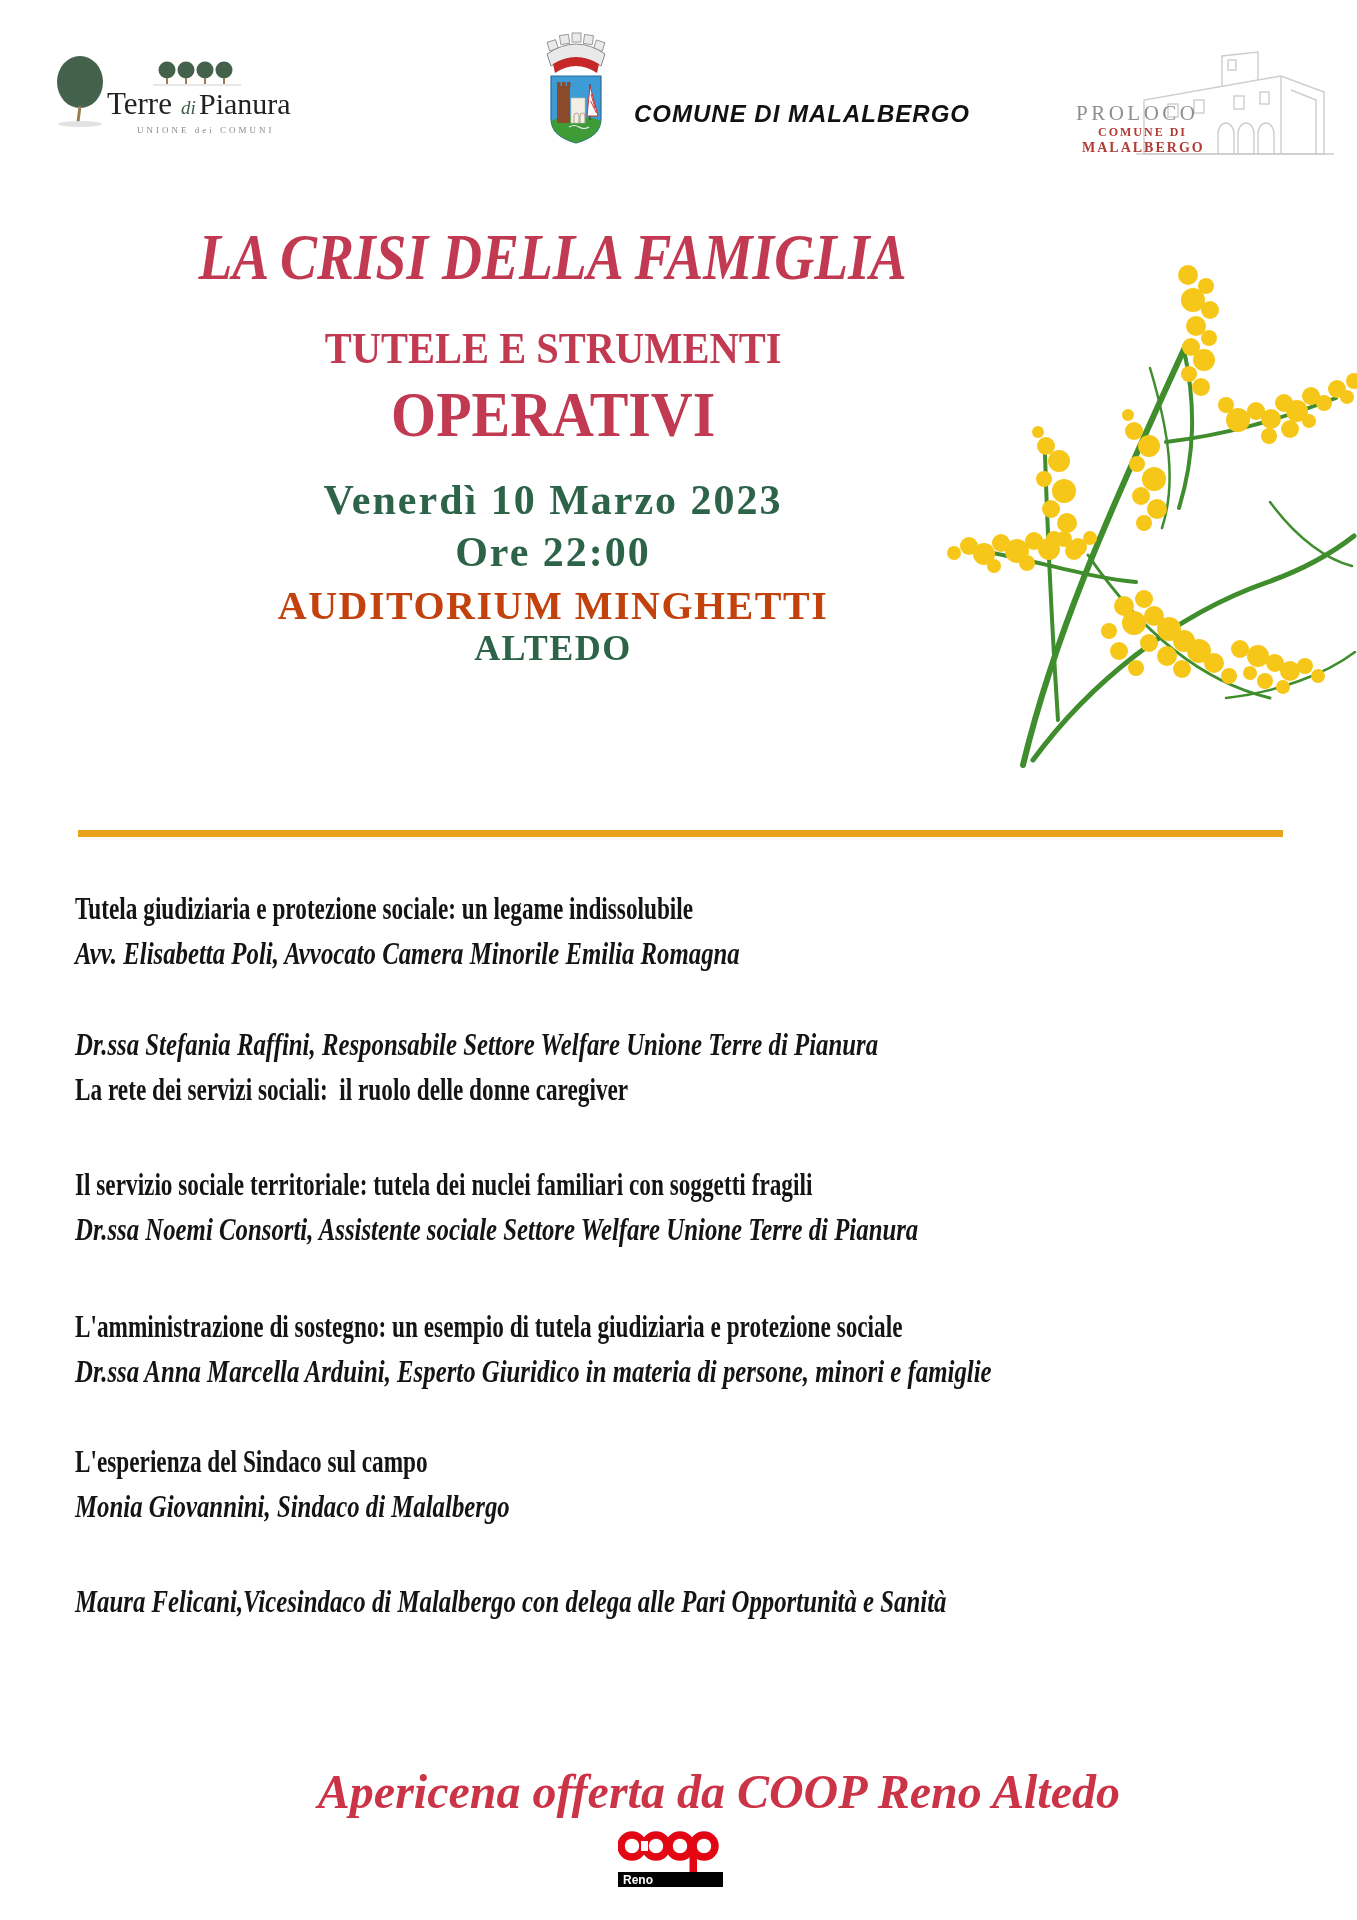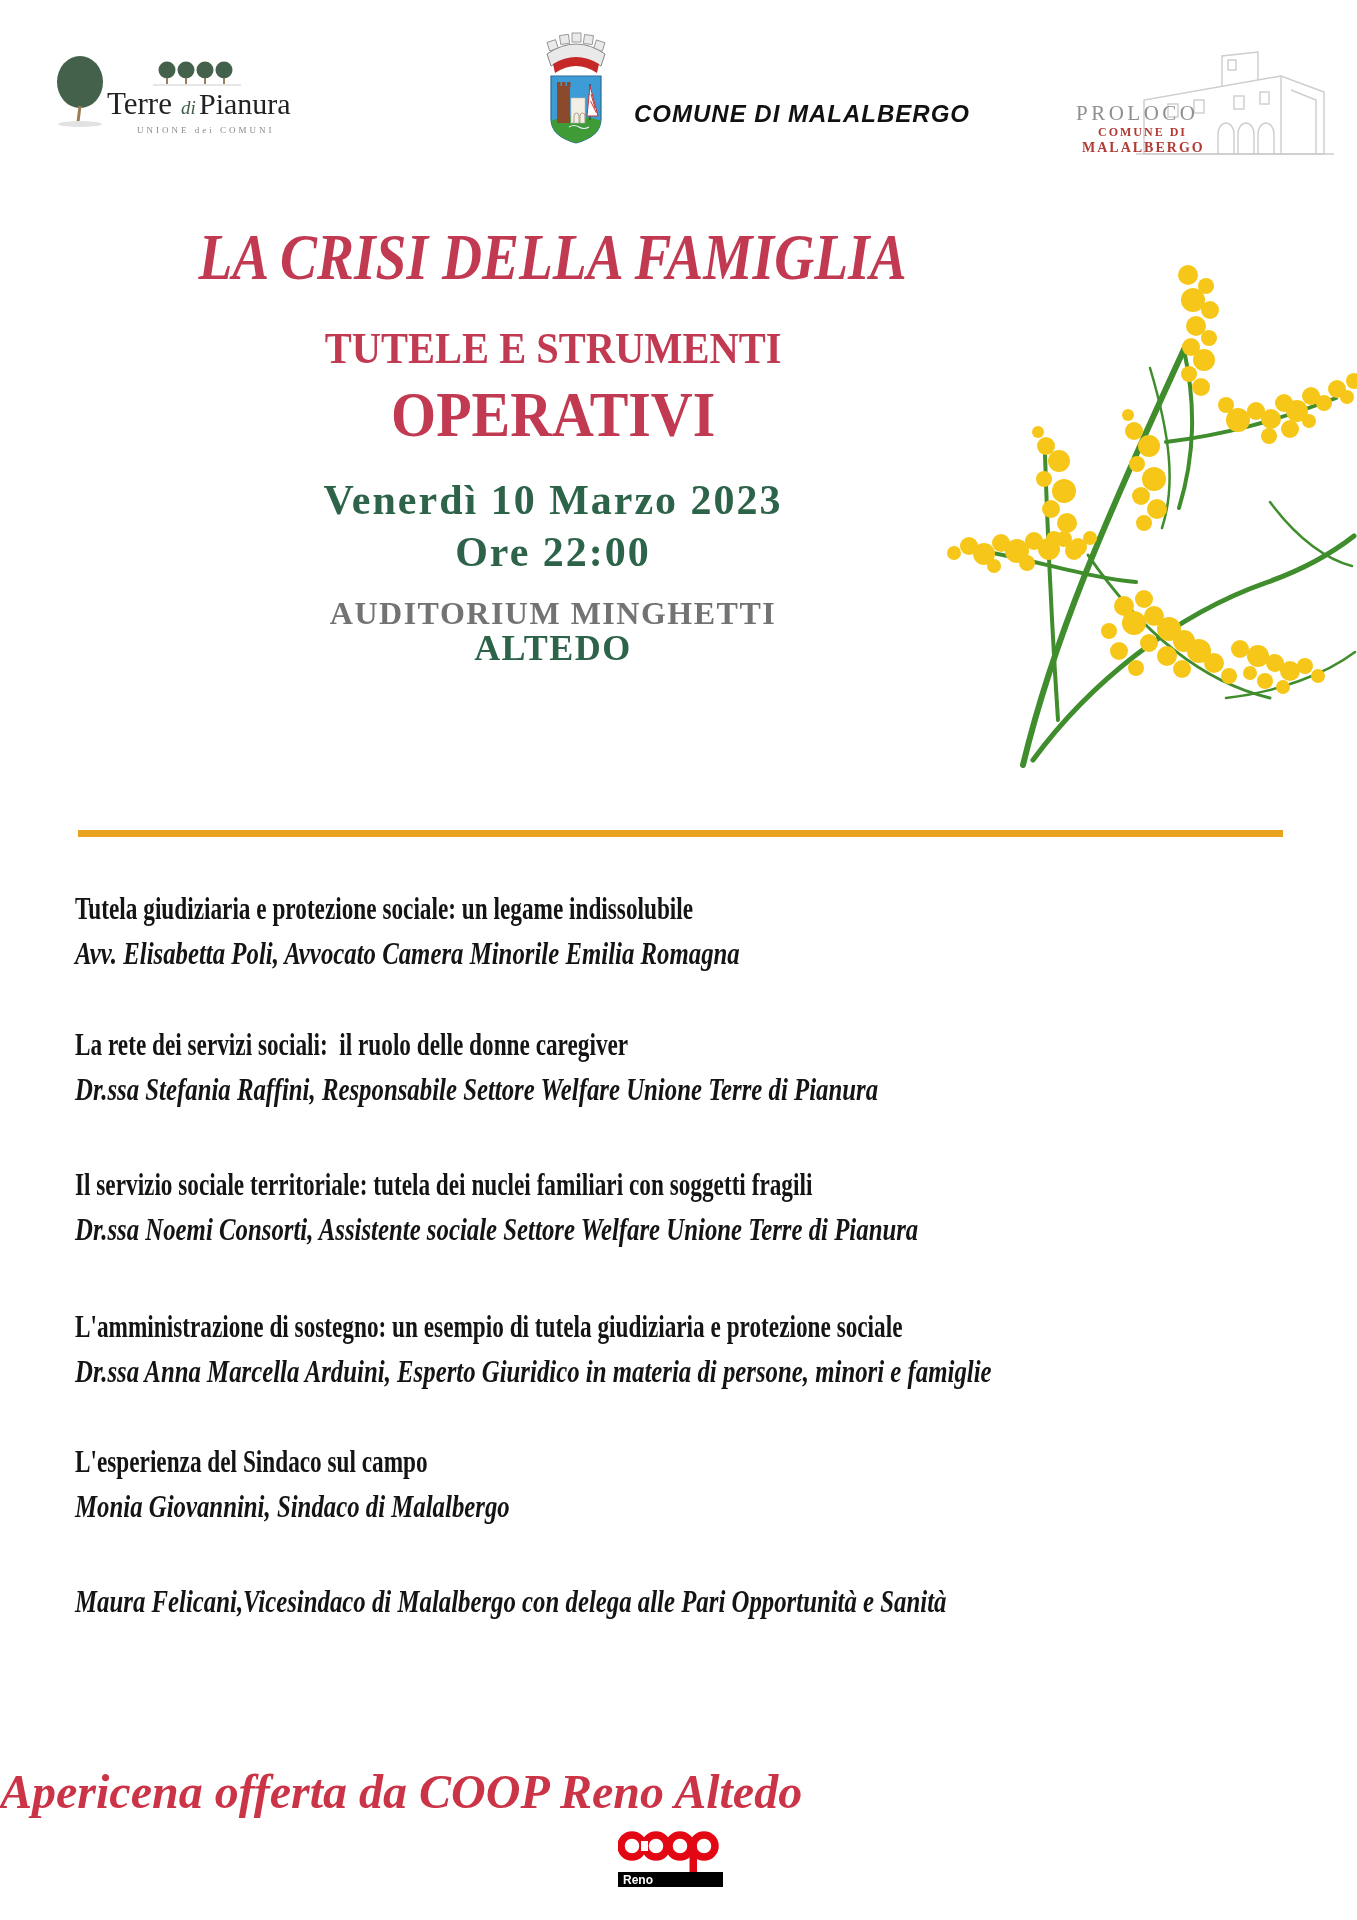--- a/index.html
+++ b/index.html
@@ -24,38 +24,38 @@
   
   .hl{position:absolute;left:0;width:1106px;text-align:center;font-weight:bold;line-height:1.05;}
   .hl .sc{display:inline-block;white-space:pre;}
   .title-main{top:222px;font-size:66px;color:#C23A52;font-style:italic;}
   .title-main .sc{transform:scaleX(0.84);transform-origin:50% 50%;}
   .sub1{top:326px;font-size:44px;color:#C23A52;}
   .sub2{top:382px;font-size:63px;color:#C23A52;}
   .sub1 .sc,.sub2 .sc{transform:scaleX(0.92);transform-origin:50% 50%;}
   .date-line{top:478px;font-size:42px;color:#2D6449;letter-spacing:2px;}
   .time-line{top:530px;font-size:42px;color:#2D6449;letter-spacing:2px;}
-  .venue1{top:597px;font-size:32px;color:#737373;letter-spacing:1.5px;}
+  .venue1{top:585px;font-size:40px;color:#c2410c;letter-spacing:1.5px;}
   .venue2{top:630px;font-size:36px;color:#2D6449;letter-spacing:1.5px;}
   
   .mimosa{position:absolute;left:938px;top:250px;width:420px;height:525px;}
   
   .divider{position:absolute;left:78px;top:830px;width:1205px;height:7px;background:#E8A21D;}
   
   .prog{position:absolute;left:75px;width:1260px;color:#141414;}
   .prog .line{height:45px;line-height:45px;font-size:31px;}
   .cond{display:inline-block;white-space:pre;font-weight:bold;
         transform:scaleX(0.75);transform-origin:0 50%;}
   .cond-i{display:inline-block;white-space:pre;font-weight:bold;font-style:italic;
         transform:scaleX(0.80);transform-origin:0 50%;}
   .p1{top:886px;} .p2{top:1022px;} .p3{top:1162px;}
   .p4{top:1304px;} .p5{top:1439px;} .p6{top:1579px;}
   
   .offer{
-    position:absolute;left:0;top:1764px;width:1120px;text-align:left;
+    position:absolute;left:0;top:1764px;width:1120px;text-align:right;
     font-size:48px;font-weight:bold;font-style:italic;color:#CB3347;
   }
   .coop-logo{position:absolute;left:618px;top:1826px;width:105px;height:62px;}
 </style>
 </head>
 <body>
 
 <div class="poster">
 
   <div>
@@ -235,22 +235,22 @@
   </svg>
 
   <div class="divider"></div>
 
   <div>
     <div class="prog p1">
       <div class="line"><span class="cond">Tutela giudiziaria e protezione sociale: un legame indissolubile</span></div>
       <div class="line"><span class="cond-i">Avv. Elisabetta Poli, Avvocato Camera Minorile Emilia Romagna</span></div>
     </div>
     <div class="prog p2">
+      <div class="line"><span class="cond-i">Dr.ssa Stefania Raffini, Responsabile Settore Welfare Unione Terre di Pianura</span></div>
       <div class="line"><span class="cond">La rete dei servizi sociali:  il ruolo delle donne caregiver</span></div>
-      <div class="line"><span class="cond-i">Dr.ssa Stefania Raffini, Responsabile Settore Welfare Unione Terre di Pianura</span></div>
     </div>
     <div class="prog p3">
       <div class="line"><span class="cond">Il servizio sociale territoriale: tutela dei nuclei familiari con soggetti fragili</span></div>
       <div class="line"><span class="cond-i">Dr.ssa Noemi Consorti, Assistente sociale Settore Welfare Unione Terre di Pianura</span></div>
     </div>
     <div class="prog p4">
       <div class="line"><span class="cond">L'amministrazione di sostegno: un esempio di tutela giudiziaria e protezione sociale</span></div>
       <div class="line"><span class="cond-i">Dr.ssa Anna Marcella Arduini, Esperto Giuridico in materia di persone, minori e famiglie</span></div>
     </div>
     <div class="prog p5">

